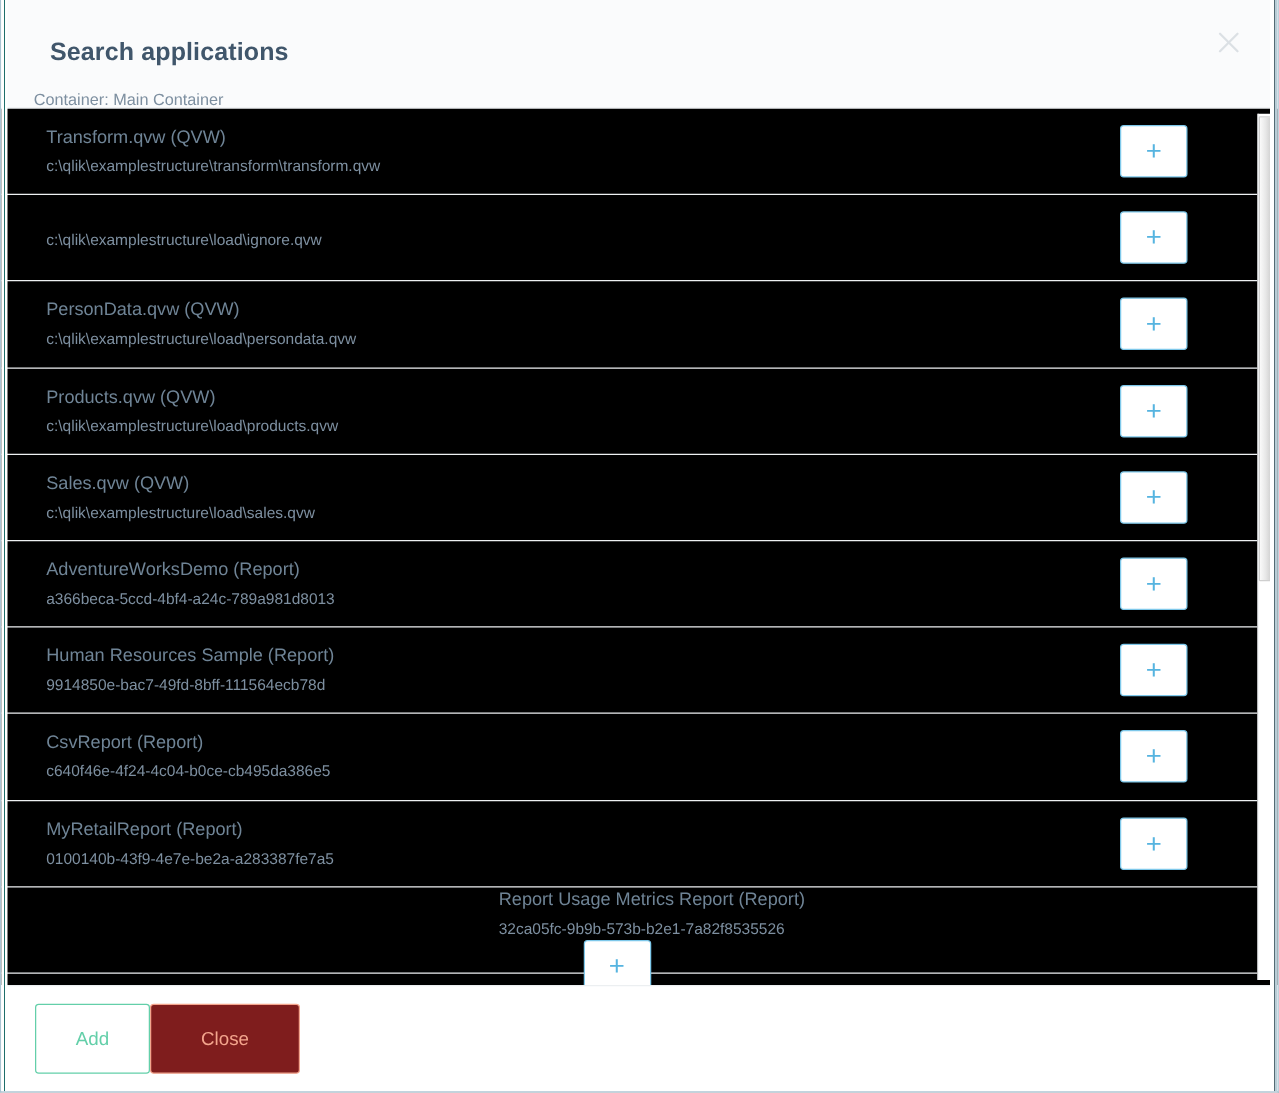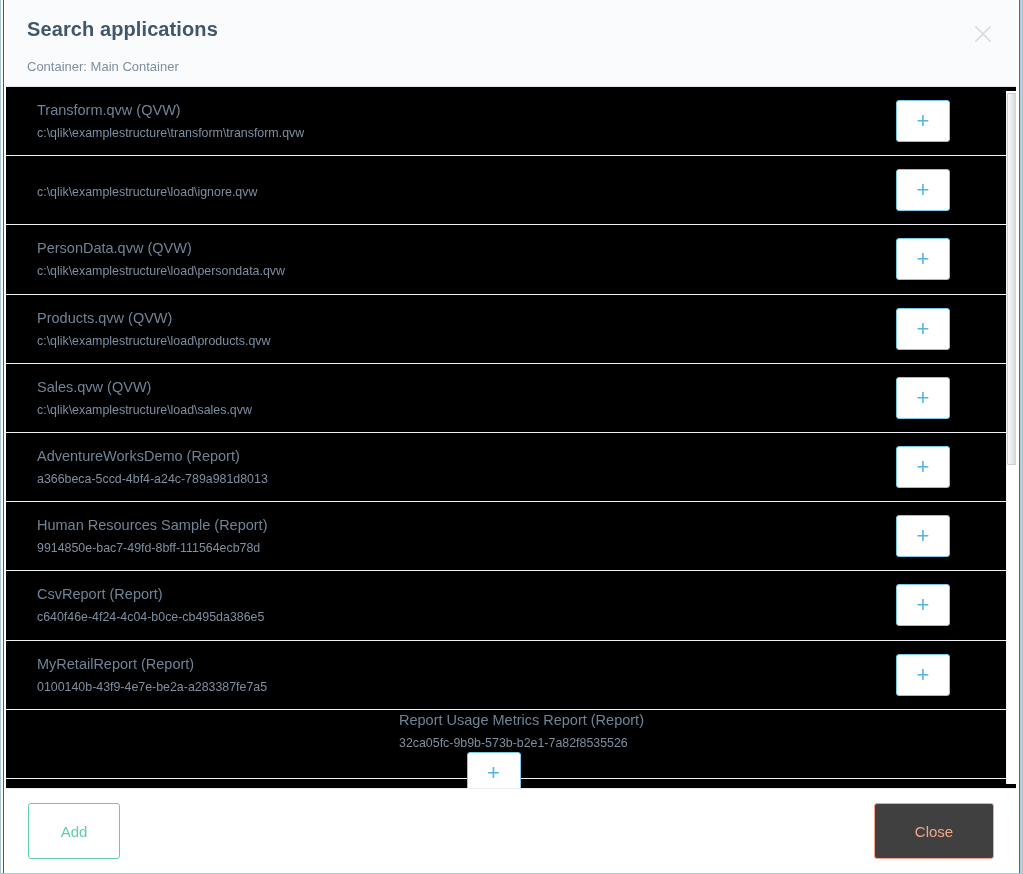--- a/index.html
+++ b/index.html
@@ -54,21 +54,21 @@
     background: #fafbfc;
     border-bottom: 1px solid #e6e9ec;
     padding: 16px 24px 0 26px;
   }
   .dlg-title {
     font-size: 20px;
     font-weight: bold;
     color: #40566b;
     letter-spacing: 0.1px;
     line-height: 26px;
-    margin: 0;
+    margin: 13px;
   }
   .dlg-subtitle {
     font-size: 13px;
     color: #7d8fa0;
     line-height: 18px;
     margin-top: 16px;
   }
   .close-x {
     position: absolute;
     right: 24px;
@@ -162,38 +162,37 @@
 
   
   .dlg-footer {
     position: relative;
     flex: 0 0 auto;
     height: 85px;
     background: #ffffff;
     border-top: 1px solid #eceff1;
     display: flex;
     align-items: center;
-    justify-content: space-between;
     padding: 0 28px 0 27px;
   }
   .btn-add {
     width: 92px;
     height: 56px;
     background: #ffffff;
     border: 1px solid #63cfa9;
     border-radius: 3px;
     color: #63cfa9;
     font-size: 15px;
     cursor: pointer;
     font-family: "Liberation Sans", sans-serif;
   }
   .btn-close {
     width: 120px;
     height: 56px;
-    background: #404040;
+    background: #7f1d1d;
     border: 1px solid #f4a58d;
     border-radius: 3px;
     color: #f4a58d;
     font-size: 15px;
     cursor: pointer;
     font-family: "Liberation Sans", sans-serif;
   }
 </style>
 </head>
 <body>

